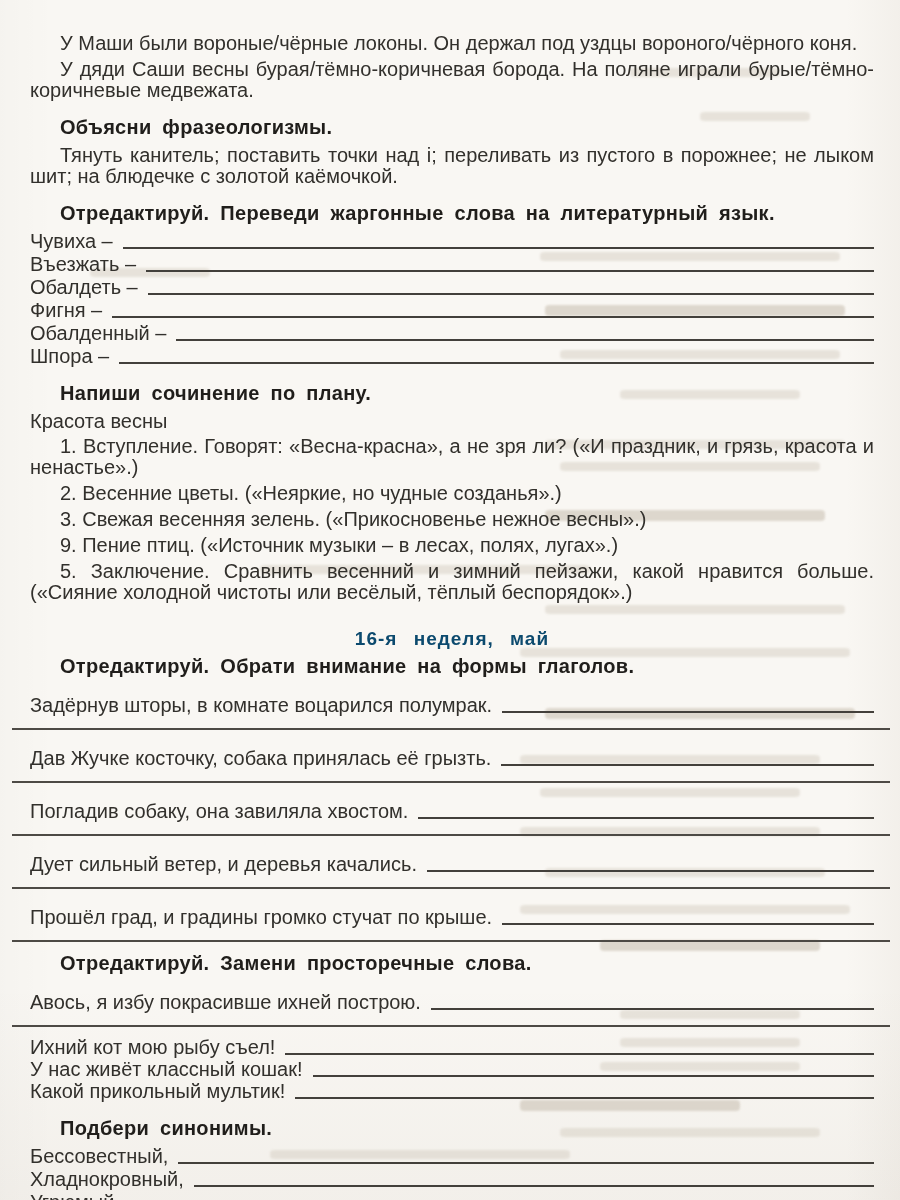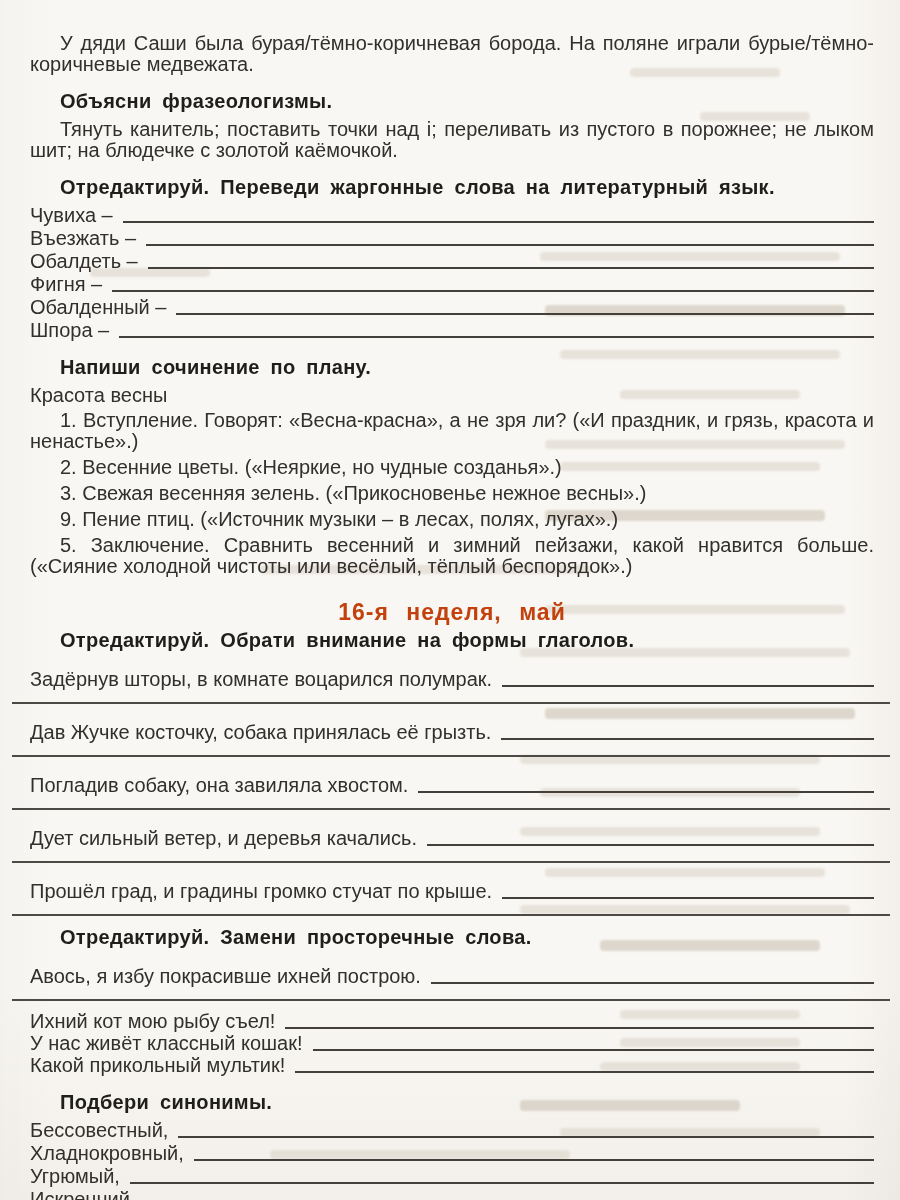--- a/index.html
+++ b/index.html
@@ -18,22 +18,22 @@
   .smudge{position:absolute;height:9px;border-radius:4px;background:#d6cfc3;opacity:.5;filter:blur(1.2px);}
   .smudge.bold{background:#cbc2b4;opacity:.6;height:11px;}
   .content{position:relative;z-index:2;box-sizing:border-box;padding:33px 26px 0 30px;}
   .para{margin:0 0 5px;text-align:justify;text-indent:30px;}
   .heading{
     font-size:20px;font-weight:bold;color:#201e1b;
     margin:15px 0 7px 30px;letter-spacing:.3px;word-spacing:5px;line-height:22px;
   }
   .essay-title{text-align:left;margin:3px 0 4px;}
   .week-heading{
-    text-align:center;font-weight:bold;color:#c2410c;
-    font-size:23px;letter-spacing:1px;word-spacing:10px;margin:25px 0 6px;
+    text-align:center;font-weight:bold;color:#0c4a6e;
+    font-size:19px;letter-spacing:1px;word-spacing:10px;margin:25px 0 6px;
   }
   .fill-row{display:flex;align-items:flex-end;margin:0 0 3px;}
   .fill-row .label{white-space:nowrap;padding-right:10px;}
   .fill-line{flex:1;min-width:40px;border-bottom:2px solid #43403b;margin-bottom:3px;}
   .jargon .fill-row{margin-bottom:2px;}
   .sentence{margin-top:18px;}
   .rule{height:0;border-top:2px solid #4d4a45;margin:12px -16px 10px -18px;}
   .tight .fill-row{margin-bottom:1px;}
   .syn .fill-row{margin-bottom:2px;}
 </style>
@@ -66,21 +66,22 @@
     <div class="smudge" style="left:620px;top:1010px;width:180px;"></div>
     <div class="smudge" style="left:620px;top:1038px;width:180px;"></div>
     <div class="smudge" style="left:600px;top:1062px;width:200px;"></div>
     <div class="smudge bold" style="left:520px;top:1100px;width:220px;"></div>
     <div class="smudge" style="left:560px;top:1128px;width:260px;"></div>
     <div class="smudge" style="left:270px;top:1150px;width:300px;"></div>
   </div>
 
   <div class="content">
 
-    <p class="para">У дяди Саши была бурая/тёмно-коричневая борода. На поляне играли бурые/тёмно-коричневые медвежата.</p>
+    <p class="para">У Маши были вороные/чёрные локоны. Он держал под уздцы вороного/чёрного коня.</p>
+    <p class="para">У дяди Саши весны бурая/тёмно-коричневая борода. На поляне играли бурые/тёмно-коричневые медвежата.</p>
 
     <div class="heading">Объясни фразеологизмы.</div>
     <p class="para">Тянуть канитель; поставить точки над i; переливать из пустого в порожнее; не лыком шит; на блюдечке с золотой каёмочкой.</p>
 
     <div class="heading">Отредактируй. Переведи жаргонные слова на литературный язык.</div>
     <div class="jargon">
       <div class="fill-row">
         <span class="label">Чувиха –</span>
         <span class="fill-line"></span>
       </div>

